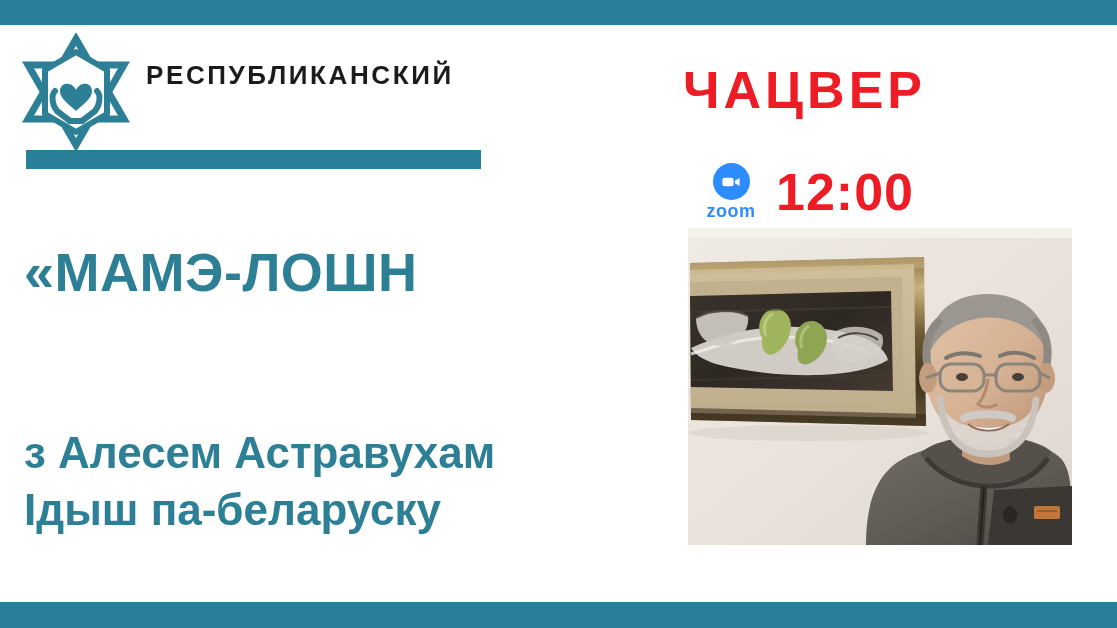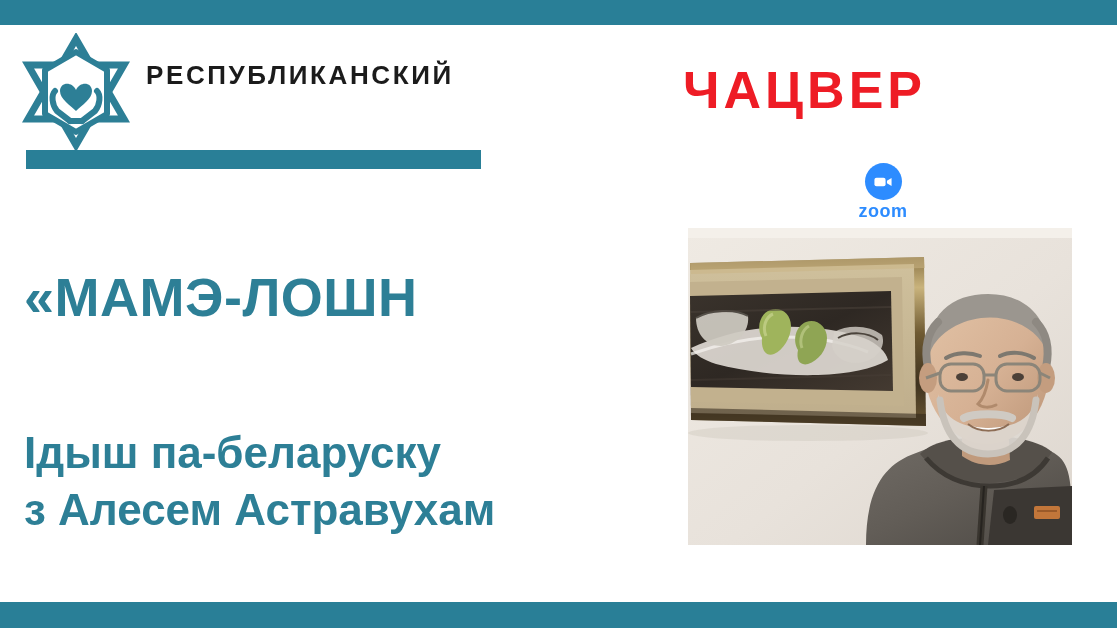--- a/index.html
+++ b/index.html
@@ -93,21 +93,20 @@
   
   .headline {
     position: absolute; left: 24px; top: 239px;
     color: #2d7f96;
     font-weight: bold;
     font-size: 54px;
     letter-spacing: 0.5px;
     line-height: 66px;
     text-transform: uppercase;
     white-space: nowrap;
-    margin-top: 25px;
   }
   .headline span { display: block; }
   .subhead {
     position: absolute; left: 24px; top: 424px;
     color: #2d7f96;
     font-weight: bold;
     font-size: 44px;
     letter-spacing: 0px;
     line-height: 57px;
     white-space: nowrap;
@@ -161,29 +160,30 @@
   <div class="time-row">
     <div class="zoom-logo">
       <div class="zoom-badge">
         <svg viewBox="0 0 28 28" width="24" height="24" xmlns="http://www.w3.org/2000/svg">
           <rect x="4" y="9" width="13" height="10" rx="2.4" fill="#ffffff"></rect>
           <path d="M18.6 12.4 L24 9.3 V18.7 L18.6 15.6 Z" fill="#ffffff"></path>
         </svg>
       </div>
       <div class="zoom-word">zoom</div>
     </div>
+    <div class="time-text">12:00</div>
   </div>
 
   <div class="headline">
     <span>«МАМЭ-ЛОШН</span>
   </div>
 
   <div class="subhead">
+    <span>з Алесем Астравухам</span>
     <span>Ідыш па-беларуску</span>
-    <span>з Алесем Астравухам</span>
   </div>
 
   <div class="photo">
     <svg viewBox="0 0 384 317" xmlns="http://www.w3.org/2000/svg">
       <defs>
         <linearGradient id="wallg" x1="0" y1="0" x2="1" y2="1">
           <stop offset="0" stop-color="#efeae3"></stop>
           <stop offset="0.55" stop-color="#e8e2db"></stop>
           <stop offset="1" stop-color="#ddd6ce"></stop>
         </linearGradient>

